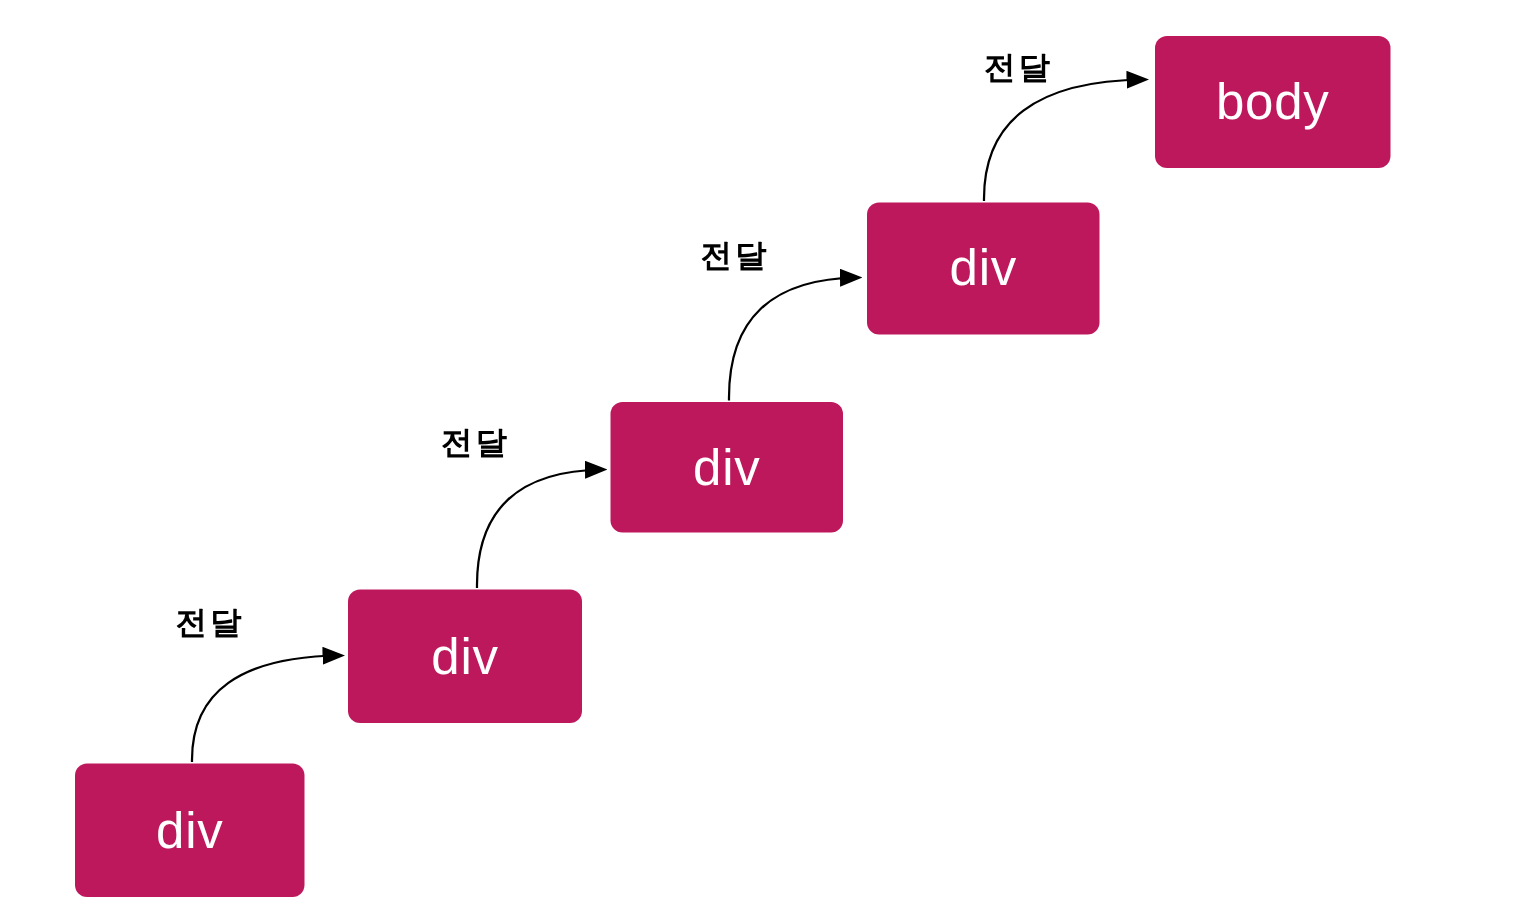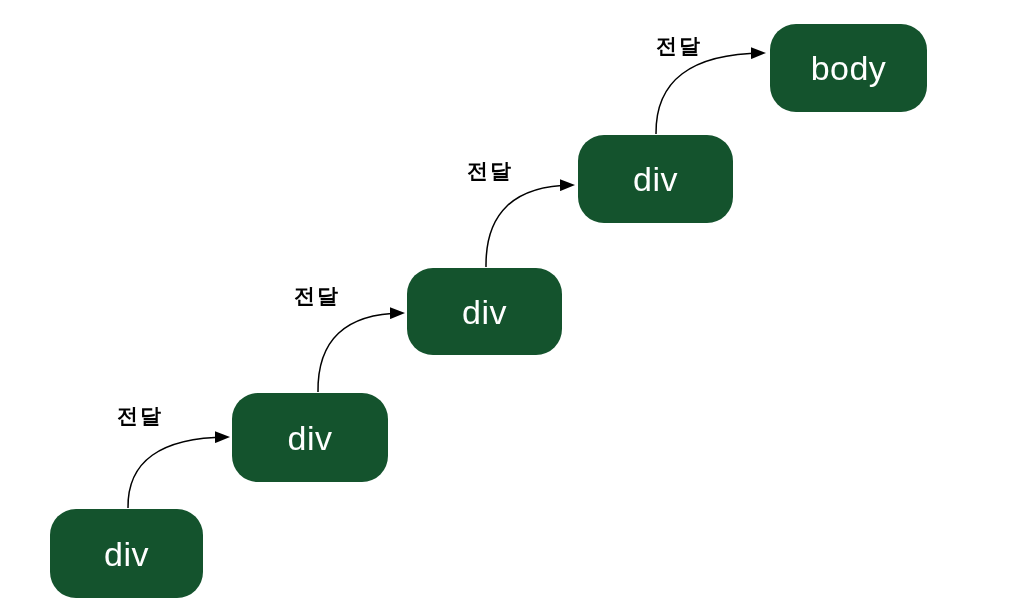--- a/index.html
+++ b/index.html
@@ -27,22 +27,22 @@
     height: 613px;
     pointer-events: none;
   }
   .arrows-layer path.flow {
     fill: none;
     stroke: #000000;
     stroke-width: 1.5;
   }
   .node {
     position: absolute;
-    background: #14532d;
-    border-radius: 26px;
+    background: #be185d;
+    border-radius: 8px;
     display: flex;
     align-items: center;
     justify-content: center;
   }
   .node-label {
     color: #ffffff;
     font-size: 34px;
     font-weight: 300;
     letter-spacing: 0.5px;
     line-height: 1;

